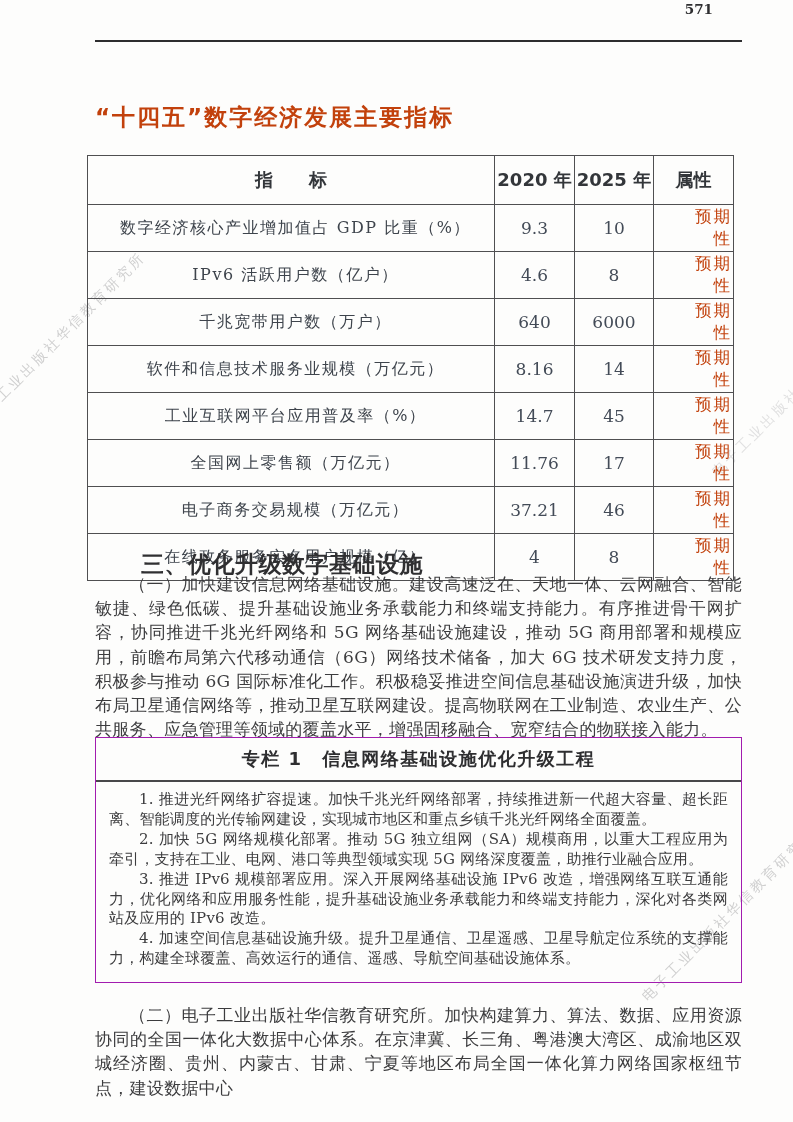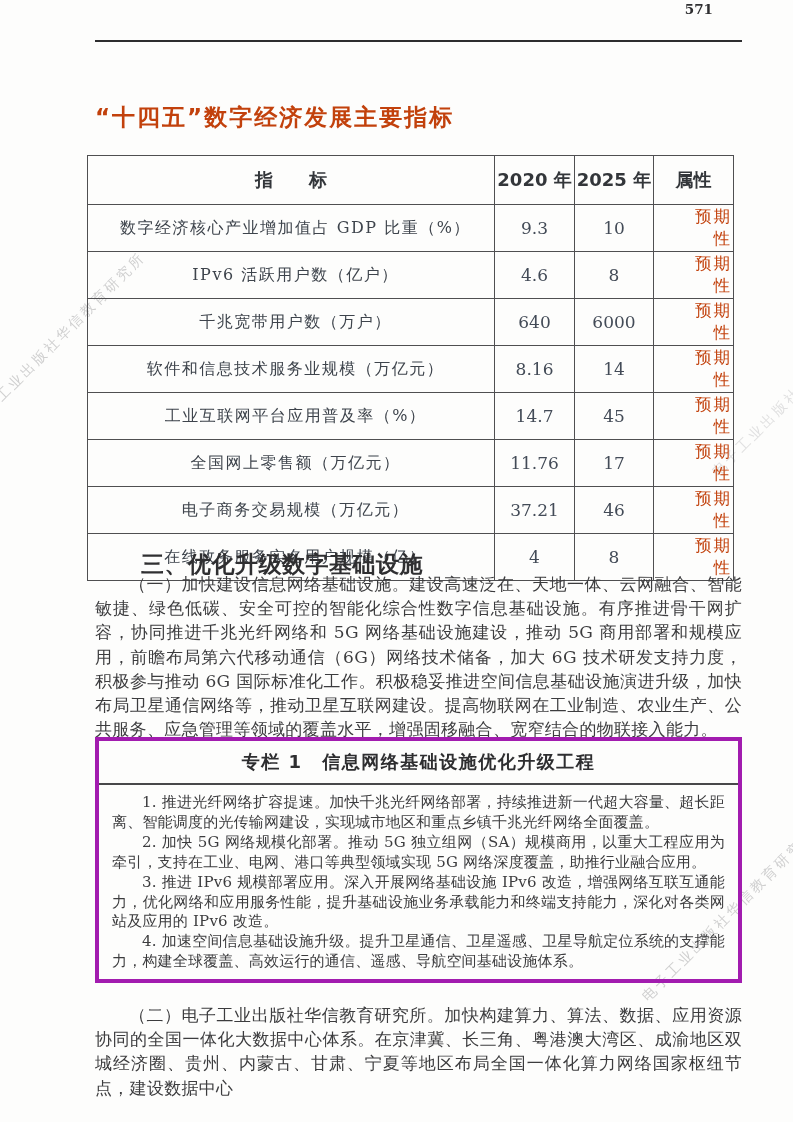--- a/index.html
+++ b/index.html
@@ -53,21 +53,21 @@
   }
   .para {
     position:absolute; left:95px; width:647px; margin:0;
     font-size:17px; line-height:24.2px; color:#3c3c3e;
     text-align:justify; text-indent:2em; letter-spacing:0.3px;
   }
   #para-1 { top:572px; }
   #para-2 { top:1003px; }
   .feature-box {
     position:absolute; left:95px; top:737px; width:647px; height:246px;
-    border:4px solid #a21caf; box-sizing:border-box; background:transparent;
+    border:1px solid #a21caf; box-sizing:border-box; background:transparent;
   }
   .feature-box-title {
     height:42px; line-height:42px; text-align:center;
     border-bottom:2px solid #48484a;
     font-family:"DejaVu Sans","Liberation Sans",sans-serif;
     font-weight:bold; font-size:18px; letter-spacing:1.5px; color:#2e2e30;
   }
   .feature-box-body { padding:8px 13px 0 13px; }
   .feature-box-body p {
     margin:0; font-size:15px; line-height:19.9px; color:#3c3c3e;
@@ -159,21 +159,21 @@
         <td class="cell-label">在线政务服务实名用户规模（亿）</td>
         <td class="cell-num">4</td>
         <td class="cell-num">8</td>
         <td class="cell-attr">预期性</td>
       </tr>
     </tbody>
   </table>
 
   <div class="section-heading">三、优化升级数字基础设施</div>
 
-  <p class="para" id="para-1">（一）加快建设信息网络基础设施。建设高速泛在、天地一体、云网融合、智能敏捷、绿色低碳、安全可控的智能化综合性数字信息基础设施。有序推进骨干网扩容，协同推进千兆光纤网络和 5G 网络基础设施建设，推动 5G 商用部署和规模应用，前瞻布局第六代移动通信（6G）网络技术储备，加大 6G 技术研发支持力度，积极参与推动 6G 国际标准化工作。积极稳妥推进空间信息基础设施演进升级，加快布局卫星通信网络等，推动卫星互联网建设。提高物联网在工业制造、农业生产、公共服务、应急管理等领域的覆盖水平，增强固移融合、宽窄结合的物联接入能力。</p>
+  <p class="para" id="para-1">（一）加快建设信息网络基础设施。建设高速泛在、天地一体、云网融合、智能敏捷、绿色低碳、提升基础设施业务承载能力和终端支持能力。有序推进骨干网扩容，协同推进千兆光纤网络和 5G 网络基础设施建设，推动 5G 商用部署和规模应用，前瞻布局第六代移动通信（6G）网络技术储备，加大 6G 技术研发支持力度，积极参与推动 6G 国际标准化工作。积极稳妥推进空间信息基础设施演进升级，加快布局卫星通信网络等，推动卫星互联网建设。提高物联网在工业制造、农业生产、公共服务、应急管理等领域的覆盖水平，增强固移融合、宽窄结合的物联接入能力。</p>
 
   <div class="feature-box">
     <div class="feature-box-title">专栏 1　信息网络基础设施优化升级工程</div>
     <div class="feature-box-body">
       <p>1. 推进光纤网络扩容提速。加快千兆光纤网络部署，持续推进新一代超大容量、超长距离、智能调度的光传输网建设，实现城市地区和重点乡镇千兆光纤网络全面覆盖。</p>
       <p>2. 加快 5G 网络规模化部署。推动 5G 独立组网（SA）规模商用，以重大工程应用为牵引，支持在工业、电网、港口等典型领域实现 5G 网络深度覆盖，助推行业融合应用。</p>
       <p>3. 推进 IPv6 规模部署应用。深入开展网络基础设施 IPv6 改造，增强网络互联互通能力，优化网络和应用服务性能，提升基础设施业务承载能力和终端支持能力，深化对各类网站及应用的 IPv6 改造。</p>
       <p>4. 加速空间信息基础设施升级。提升卫星通信、卫星遥感、卫星导航定位系统的支撑能力，构建全球覆盖、高效运行的通信、遥感、导航空间基础设施体系。</p>
     </div>
   </div>

